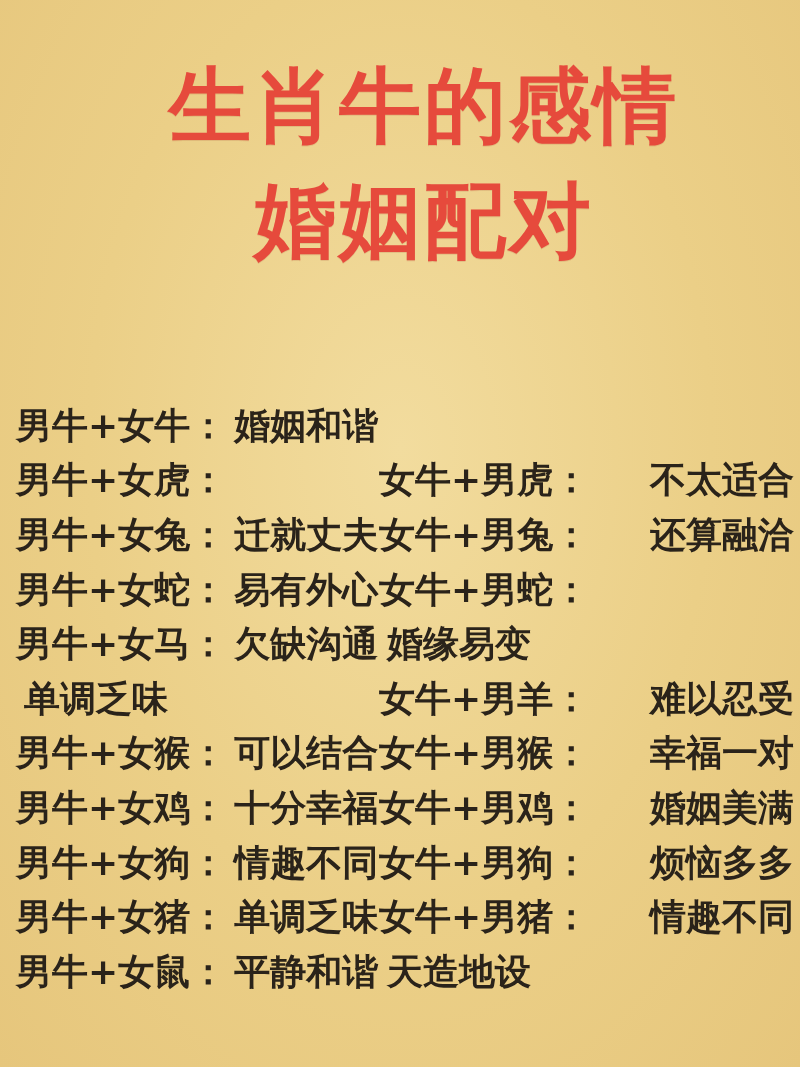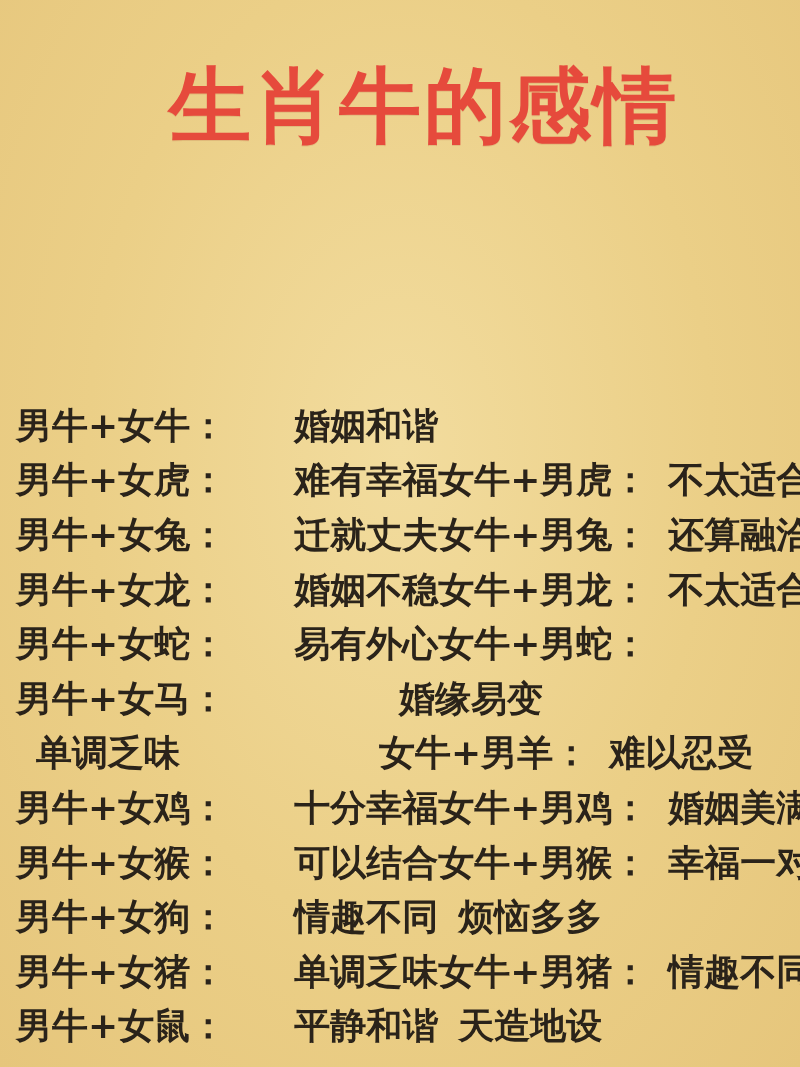--- a/index.html
+++ b/index.html
@@ -40,144 +40,136 @@
     height: 54.6px;
     color: #2A231A;
     font-size: 36px;
     font-weight: 800;
     white-space: nowrap;
   }
   .cell-left {
     flex: 0 0 363px;
     display: flex;
     align-items: baseline;
-    gap: 48px;
   }
   .cell-right {
     flex: 1 1 auto;
     display: flex;
     align-items: baseline;
+    justify-content: space-between;
   }
   .result {
-    margin-left: 20px;
+    margin-left: 8px;
     font-family: Liberation Serif, serif;
   }
 </style>
 </head>
 <body>
 
 <div class="page">
 
   <div class="title">
     <div>生肖牛的感情</div>
+    <div>婚姻配对</div>
   </div>
 
   <div class="rows">
 
     <div class="row">
       <span class="cell-left">
         <span>男牛+女牛：</span>
         <span class="result">婚姻和谐</span>
       </span>
       <span class="cell-right">
         <span></span>
         <span class="result"></span>
       </span>
     </div>
 
     <div class="row">
       <span class="cell-left">
         <span>男牛+女虎：</span>
-        <span class="result">难有幸福</span>
       </span>
       <span class="cell-right">
         <span>女牛+男虎：</span>
         <span class="result">不太适合</span>
       </span>
     </div>
 
     <div class="row">
       <span class="cell-left">
         <span>男牛+女兔：</span>
         <span class="result">迁就丈夫</span>
       </span>
       <span class="cell-right">
         <span>女牛+男兔：</span>
         <span class="result">还算融洽</span>
       </span>
     </div>
 
-    <div class="row">
-      <span class="cell-left">
-        <span>男牛+女龙：</span>
-        <span class="result">婚姻不稳</span>
-      </span>
-      <span class="cell-right">
-        <span>女牛+男龙：</span>
-        <span class="result">不太适合</span>
-      </span>
-    </div>
 
     <div class="row">
       <span class="cell-left">
         <span>男牛+女蛇：</span>
         <span class="result">易有外心</span>
       </span>
       <span class="cell-right">
         <span>女牛+男蛇：</span>
       </span>
     </div>
 
     <div class="row">
       <span class="cell-left">
         <span>男牛+女马：</span>
+        <span class="result">欠缺沟通</span>
       </span>
       <span class="cell-right">
         <span class="result">婚缘易变</span>
       </span>
     </div>
 
     <div class="row">
       <span class="cell-left">
         <span class="result">单调乏味</span>
       </span>
       <span class="cell-right">
         <span>女牛+男羊：</span>
         <span class="result">难以忍受</span>
       </span>
     </div>
 
     <div class="row">
       <span class="cell-left">
+        <span>男牛+女猴：</span>
+        <span class="result">可以结合</span>
+      </span>
+      <span class="cell-right">
+        <span>女牛+男猴：</span>
+        <span class="result">幸福一对</span>
+      </span>
+    </div>
+
+    <div class="row">
+      <span class="cell-left">
         <span>男牛+女鸡：</span>
         <span class="result">十分幸福</span>
       </span>
       <span class="cell-right">
         <span>女牛+男鸡：</span>
         <span class="result">婚姻美满</span>
       </span>
     </div>
 
     <div class="row">
       <span class="cell-left">
-        <span>男牛+女猴：</span>
-        <span class="result">可以结合</span>
-      </span>
-      <span class="cell-right">
-        <span>女牛+男猴：</span>
-        <span class="result">幸福一对</span>
-      </span>
-    </div>
-
-    <div class="row">
-      <span class="cell-left">
         <span>男牛+女狗：</span>
         <span class="result">情趣不同</span>
       </span>
       <span class="cell-right">
+        <span>女牛+男狗：</span>
         <span class="result">烦恼多多</span>
       </span>
     </div>
 
     <div class="row">
       <span class="cell-left">
         <span>男牛+女猪：</span>
         <span class="result">单调乏味</span>
       </span>
       <span class="cell-right">

